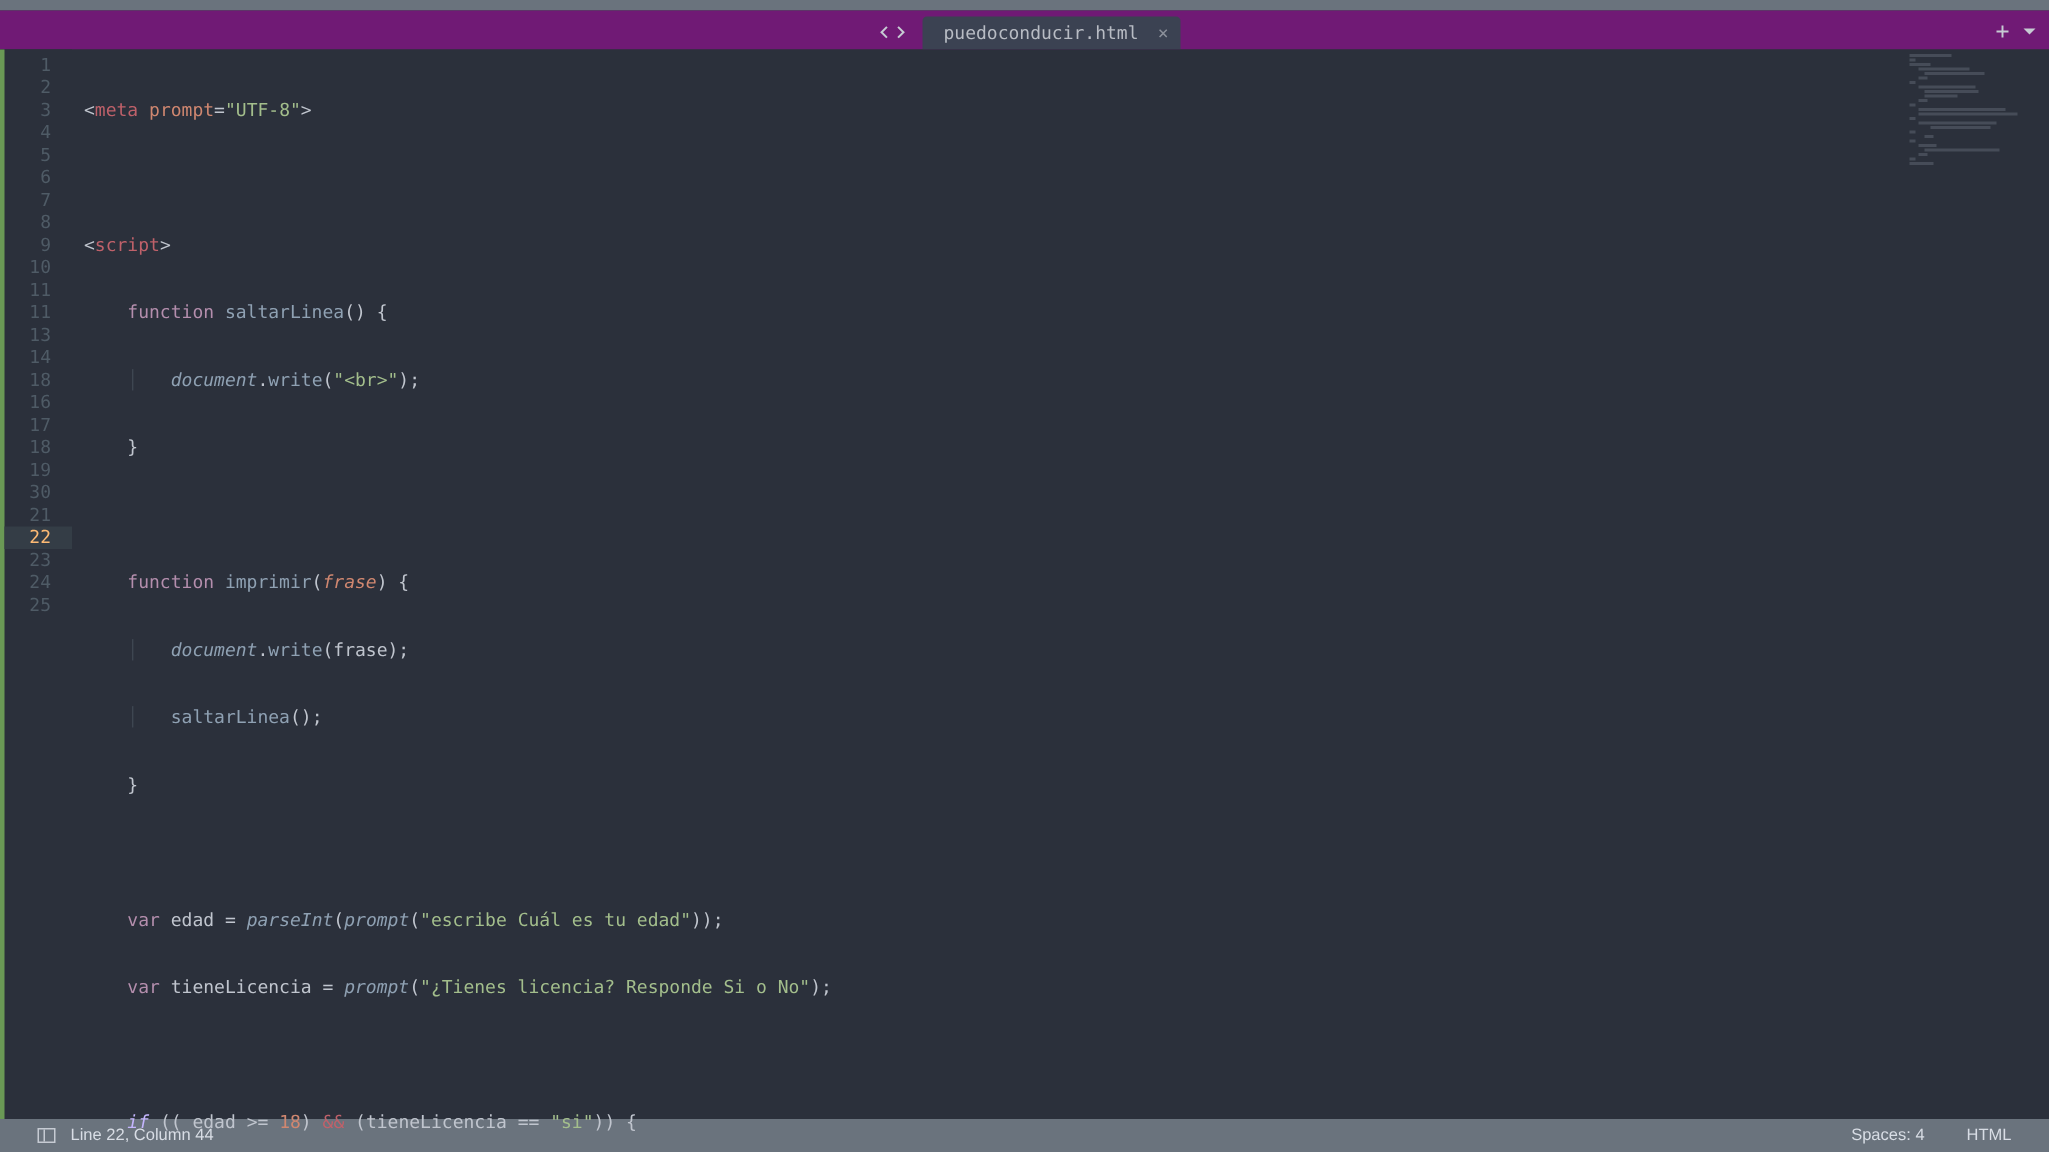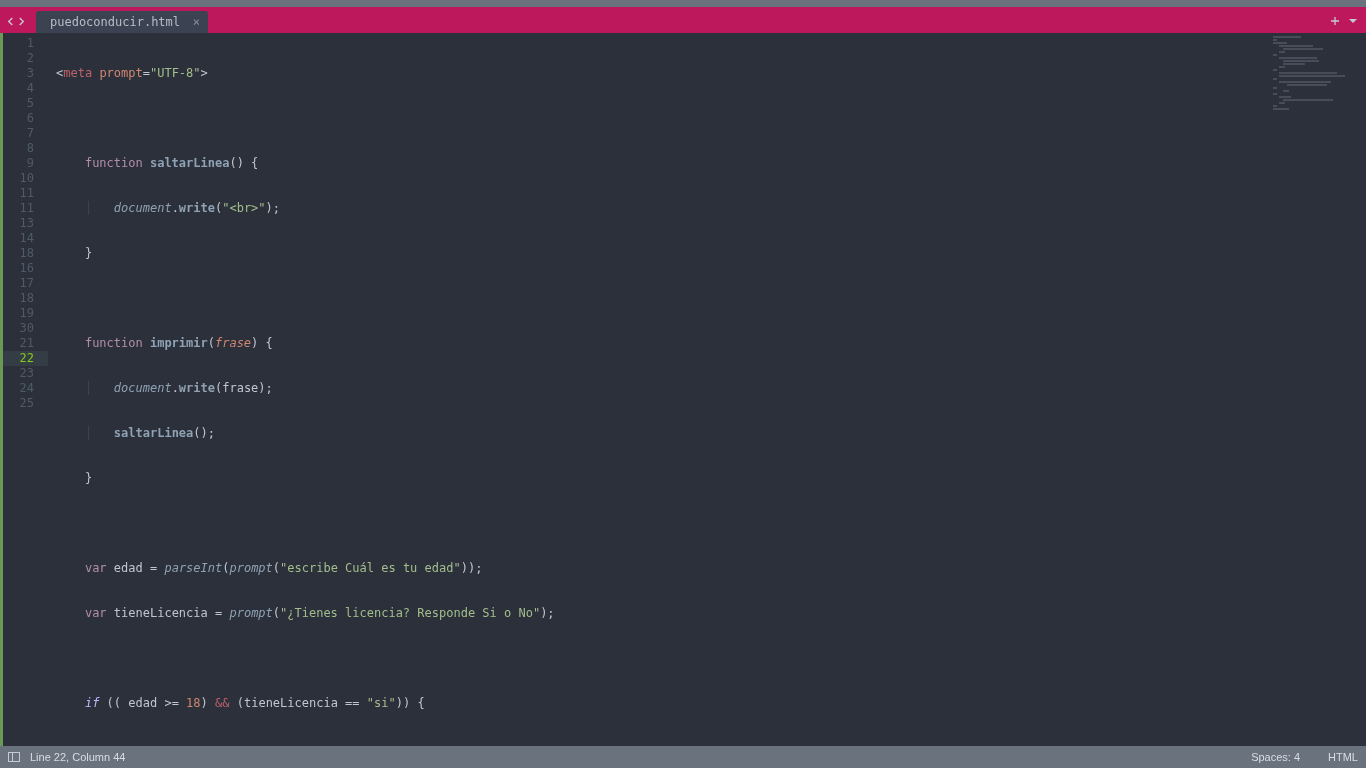--- a/index.html
+++ b/index.html
@@ -6,24 +6,25 @@
 html, body { width: 1366px; height: 768px; overflow: hidden; font-family: "Menlo", "Consolas", monospace; background: #2b303b; }
 
 .titlebar {
   height: 7px;
   background: #6a737d;
   width: 100%;
 }
 
 .tabbar {
   height: 26px;
-  background: #be185d;
-  display: flex;
-  align-items: center;
-  position: relative;
+  background: #701a75;
+  display: flex;
+  align-items: center;
+  position: relative;
+  justify-content: center;
 }
 
 .nav-arrows {
   display: flex;
   gap: 2px;
   padding: 0 6px;
   align-items: center;
 }
 .nav-arrows svg { width: 9px; height: 9px; }
 
@@ -74,21 +75,21 @@
   user-select: none;
   border-left: 3px solid #6a9955;
 }
 .gutter .ln {
   height: 15px;
   line-height: 15px;
   padding-right: 14px;
 }
 .gutter .ln.active {
   background: #343d46;
-  color: #84cc16;
+  color: #fdba74;
 }
 
 .code {
   flex: 1;
   font-size: 12px;
   line-height: 15px;
   padding-top: 3px;
   color: #c0c5ce;
   white-space: pre;
   position: relative;
@@ -97,21 +98,21 @@
   height: 15px;
   padding-left: 8px;
 }
 
 .punct   { color: #c0c5ce; }
 .tag     { color: #bf616a; }
 .attr    { color: #d08770; }
 .string  { color: #a3be8c; }
 .keyword { color: #c4b5fd; font-style: italic; }
 .storage { color: #b48ead; }
-.func    { color: #8fa1b3; font-weight: bold; }
+.func    { color: #8fa1b3; }
 .builtin { color: #8fa1b3; font-style: italic;}
 .var     { color: #c0c5ce; }
 .param   { color: #d08770; font-style: italic;}
 .call    { color: #8fa1b3; font-style: italic;}
 .num     { color: #d08770; }
 .op      { color: #c0c5ce; }
 .andop   { color: #bf616a; }
 .guide   { color: #3e4651; }
 
 .minimap {
@@ -125,21 +126,21 @@
 }
 .minimap .m { height: 2px; margin-bottom: 1px; background: #7a828e; }
 
 .statusbar {
   height: 22px;
   background: #6a737d;
   color: #d8dde5;
   font-size: 11px;
   display: flex;
   align-items: center;
-  padding: 0 8px;
+  padding: 0 25px;
   font-family: "Helvetica Neue", Arial, sans-serif;
 }
 .statusbar .sb-left { display: flex; gap: 10px; align-items: center; }
 .statusbar .sb-right { margin-left: auto; display: flex; gap: 28px; }
 .sb-icon { width: 12px; height: 10px; border: 1px solid #c6cbd3; display: inline-block; position: relative; }
 .sb-icon::after { content: ""; position: absolute; left: 3px; top: 0; bottom: 0; width: 1px; background: #c6cbd3; }
 </style>
 </head>
 <body>
 
@@ -202,20 +203,21 @@
       <div class="ln">21</div>
       <div class="ln active">22</div>
       <div class="ln">23</div>
       <div class="ln">24</div>
       <div class="ln">25</div>
     </div>
 
   <div class="code" id="code">
     <div class="line"><span class="punct">&lt;</span><span class="tag">meta</span> <span class="attr">prompt</span><span class="punct">=</span><span class="string">"UTF-8"</span><span class="punct">&gt;</span></div>
     <div class="line"></div>
+    <div class="line"><span class="punct">&lt;</span><span class="tag">script</span><span class="punct">&gt;</span></div>
     <div class="line">    <span class="storage">function</span> <span class="func">saltarLinea</span><span class="punct">() {</span></div>
     <div class="line">    <span class="guide">│</span>   <span class="builtin">document</span><span class="punct">.</span><span class="func">write</span><span class="punct">(</span><span class="string">"&lt;br&gt;"</span><span class="punct">);</span></div>
     <div class="line">    <span class="punct">}</span></div>
     <div class="line"></div>
     <div class="line">    <span class="storage">function</span> <span class="func">imprimir</span><span class="punct">(</span><span class="param">frase</span><span class="punct">) {</span></div>
     <div class="line">    <span class="guide">│</span>   <span class="builtin">document</span><span class="punct">.</span><span class="func">write</span><span class="punct">(</span><span class="var">frase</span><span class="punct">);</span></div>
     <div class="line">    <span class="guide">│</span>   <span class="func">saltarLinea</span><span class="punct">();</span></div>
     <div class="line">    <span class="punct">}</span></div>
     <div class="line"></div>
     <div class="line">    <span class="storage">var</span> <span class="var">edad</span> <span class="op">=</span> <span class="call">parseInt</span><span class="punct">(</span><span class="call">prompt</span><span class="punct">(</span><span class="string">"escribe Cuál es tu edad"</span><span class="punct">));</span></div>

